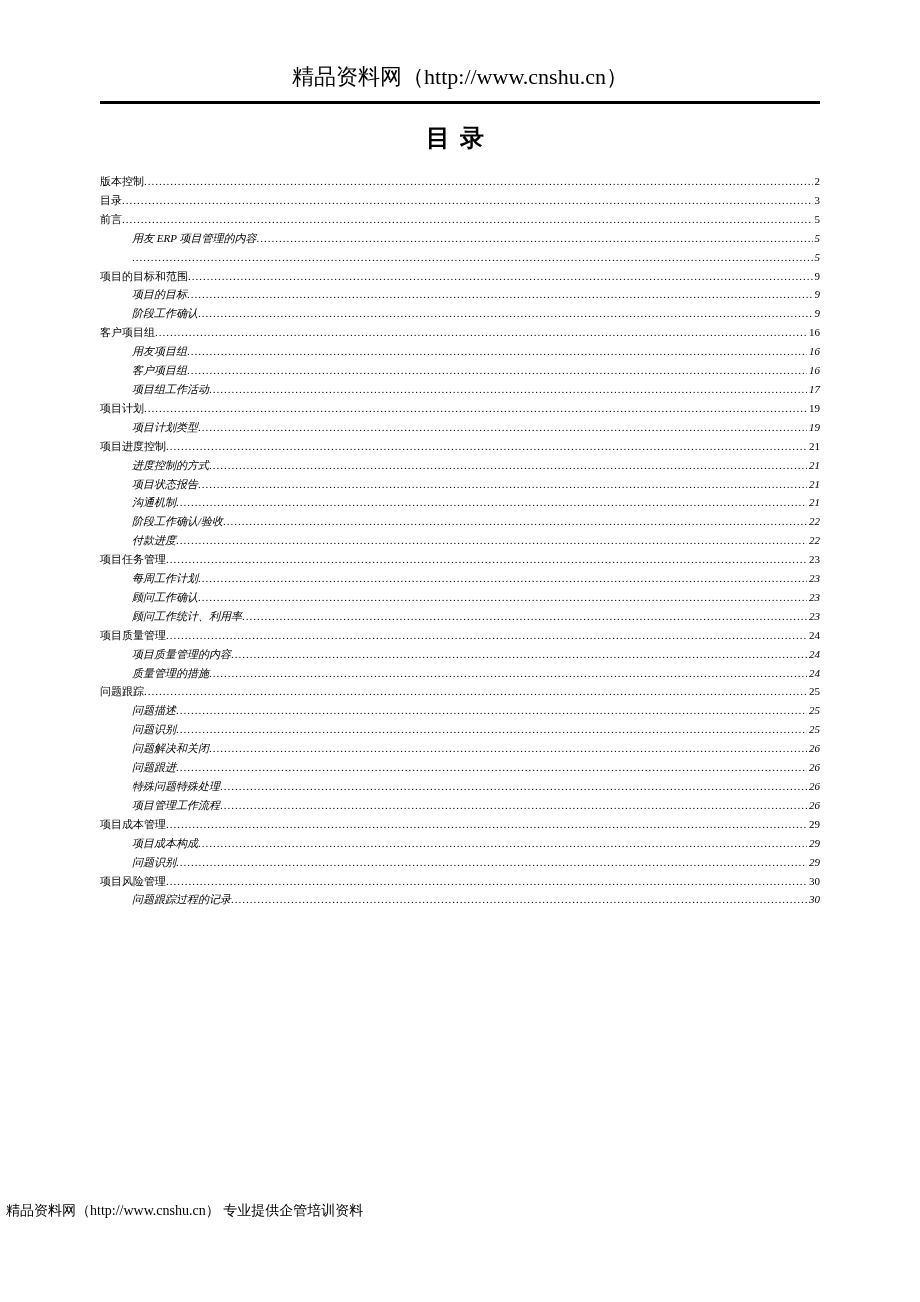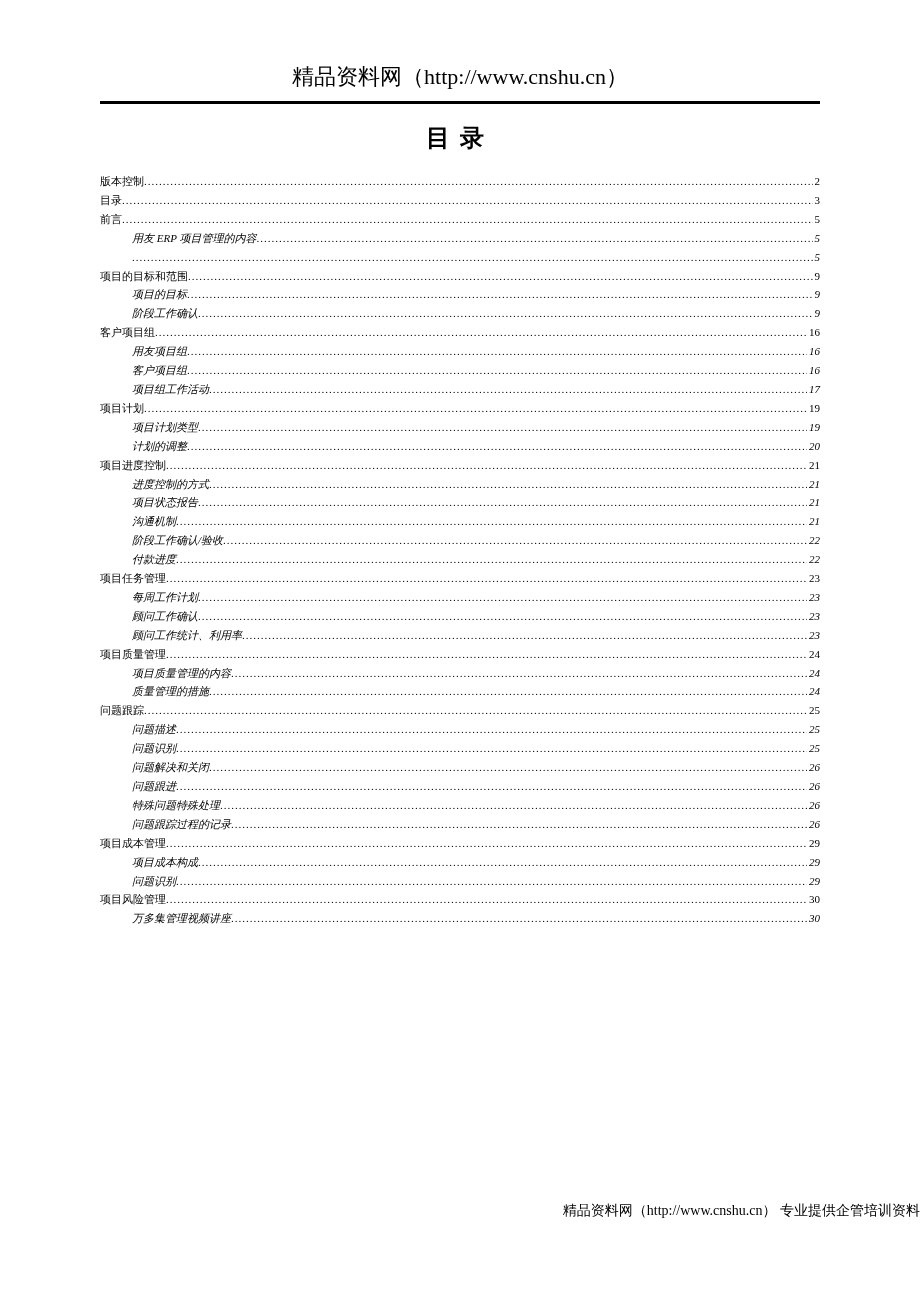--- a/index.html
+++ b/index.html
@@ -58,23 +58,23 @@
   .dots::after {
     content: ".......................................................................................................................................................................................................................................................";
   }
   .pageno {
     flex: 0 0 auto;
     padding-left: 2px;
   }
   .footer {
     position: absolute;
     bottom: 42px;
-    left: 18px;
+    left: 6px;
     right: 0;
-    text-align: right;
+    text-align: left;
     font-size: 14px;
   }
 </style>
 </head>
 <body>
 
 <div class="page">
 
   <div class="header">
     <div class="header-line1">精品资料网（http://www.cnshu.cn）</div>
@@ -146,25 +146,20 @@
       <div class="toc-row level-0">
         <span class="label">项目计划</span>
         <span class="dots"></span>
         <span class="pageno">19</span>
       </div>
       <div class="toc-row level-1">
         <span class="label">项目计划类型</span>
         <span class="dots"></span>
         <span class="pageno">19</span>
       </div>
-      <div class="toc-row level-1">
-        <span class="label">计划的调整</span>
-        <span class="dots"></span>
-        <span class="pageno">20</span>
-      </div>
       <div class="toc-row level-0">
         <span class="label">项目进度控制</span>
         <span class="dots"></span>
         <span class="pageno">21</span>
       </div>
       <div class="toc-row level-1">
         <span class="label">进度控制的方式</span>
         <span class="dots"></span>
         <span class="pageno">21</span>
       </div>
@@ -247,45 +242,45 @@
         <span class="label">问题跟进</span>
         <span class="dots"></span>
         <span class="pageno">26</span>
       </div>
       <div class="toc-row level-1">
         <span class="label">特殊问题特殊处理</span>
         <span class="dots"></span>
         <span class="pageno">26</span>
       </div>
       <div class="toc-row level-1">
+        <span class="label">项目管理工作流程</span>
+        <span class="dots"></span>
+        <span class="pageno">26</span>
+      </div>
+      <div class="toc-row level-0">
+        <span class="label">项目成本管理</span>
+        <span class="dots"></span>
+        <span class="pageno">29</span>
+      </div>
+      <div class="toc-row level-1">
+        <span class="label">项目成本构成</span>
+        <span class="dots"></span>
+        <span class="pageno">29</span>
+      </div>
+      <div class="toc-row level-1">
+        <span class="label">问题识别</span>
+        <span class="dots"></span>
+        <span class="pageno">29</span>
+      </div>
+      <div class="toc-row level-0">
+        <span class="label">项目风险管理</span>
+        <span class="dots"></span>
+        <span class="pageno">30</span>
+      </div>
+      <div class="toc-row level-1">
         <span class="label">问题跟踪过程的记录</span>
-        <span class="dots"></span>
-        <span class="pageno">26</span>
-      </div>
-      <div class="toc-row level-0">
-        <span class="label">项目成本管理</span>
-        <span class="dots"></span>
-        <span class="pageno">29</span>
-      </div>
-      <div class="toc-row level-1">
-        <span class="label">项目成本构成</span>
-        <span class="dots"></span>
-        <span class="pageno">29</span>
-      </div>
-      <div class="toc-row level-1">
-        <span class="label">问题识别</span>
-        <span class="dots"></span>
-        <span class="pageno">29</span>
-      </div>
-      <div class="toc-row level-0">
-        <span class="label">项目风险管理</span>
-        <span class="dots"></span>
-        <span class="pageno">30</span>
-      </div>
-      <div class="toc-row level-1">
-        <span class="label">万多集管理视频讲座</span>
         <span class="dots"></span>
         <span class="pageno">30</span>
       </div>
     </div>
 
   <div class="footer">精品资料网（http://www.cnshu.cn）  专业提供企管培训资料</div>
 </div>
 
 </body></html>

